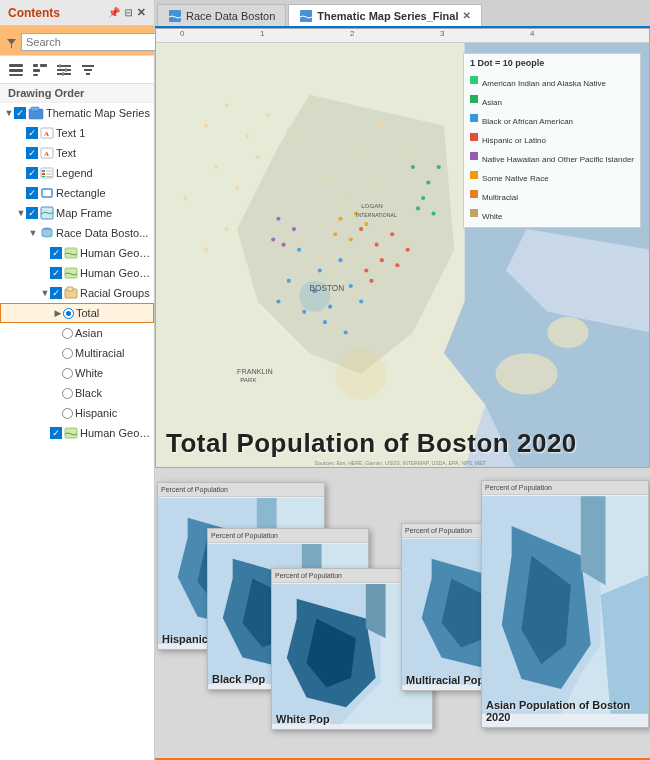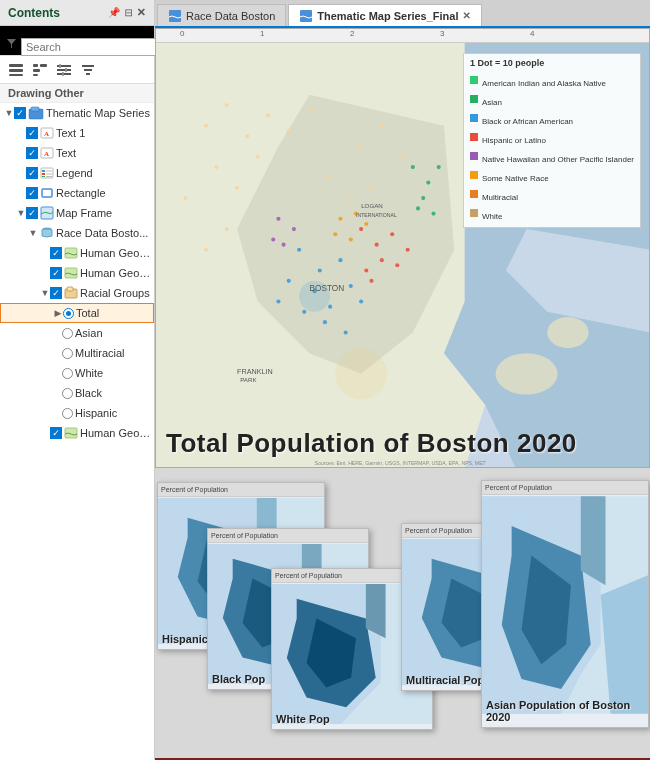--- a/index.html
+++ b/index.html
@@ -31,37 +31,37 @@
       display: flex;
       align-items: center;
       justify-content: space-between;
       border-bottom: 1px solid #ccc;
       height: 26px;
     }
 
     .contents-title {
       font-weight: 600;
       font-size: 12px;
-      color: #14532d;
+      color: #c2410c;
     }
 
     .header-icons {
       display: flex;
       gap: 4px;
       align-items: center;
       color: #555;
       font-size: 11px;
     }
 
     .search-bar {
       display: flex;
-      align-items: flex-start;
-      padding: 12px 6px;
+      align-items: flex-end;
+      padding: 4px 6px;
       border-bottom: 1px solid #ddd;
-      background: #000000;
+      background: #fdba74;
       height: 30px;
     }
 
     .search-icon-wrap {
       color: #666;
       margin-right: 4px;
       font-size: 11px;
     }
 
     .search-input {
@@ -195,21 +195,21 @@
       text-overflow: ellipsis;
     }
 
     
     .map-area {
       position: absolute;
       left: 155px;
       top: 0;
       width: 495px;
       height: 760px;
-      background: #7f1d1d;
+      background: #f97316;
     }
 
     .tab-bar {
       display: flex;
       background: #d0d0d0;
       height: 28px;
       align-items: flex-end;
       padding: 0 2px;
       border-bottom: 2px solid #0078d4;
     }
@@ -404,21 +404,21 @@
     </div>
     <div class="toolbar-icon">
       <svg width="16" height="16" viewBox="0 0 16 16">
         <rect x="2" y="3" width="12" height="2" fill="#555"></rect>
         <rect x="4" y="7" width="8" height="2" fill="#555"></rect>
         <rect x="6" y="11" width="4" height="2" fill="#555"></rect>
       </svg>
     </div>
   </div>
 
-  <div class="drawing-order-label">Drawing Other</div>
+  <div class="drawing-order-label">Drawing Order</div>
 
   <div class="tree-container">
 
     <div class="tree-item indent-1">
       <span class="expand-arrow">▼</span>
       <div class="checkbox checked">✓</div>
       <svg width="16" height="14" viewBox="0 0 16 14" style="margin-right:2px;flex-shrink:0;">
         <rect x="1" y="3" width="14" height="10" rx="1" fill="#4a90d9" stroke="#2a70b9" stroke-width="0.5"></rect>
         <rect x="3" y="1" width="8" height="4" rx="1" fill="#6aacf0" stroke="#2a70b9" stroke-width="0.5"></rect>
       </svg>

